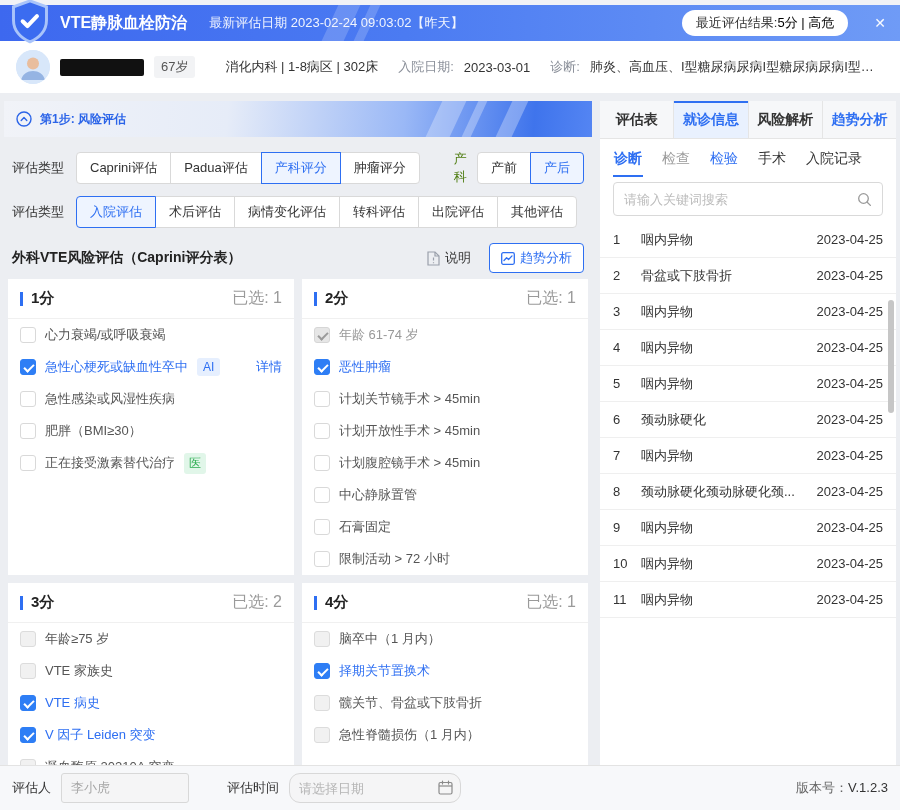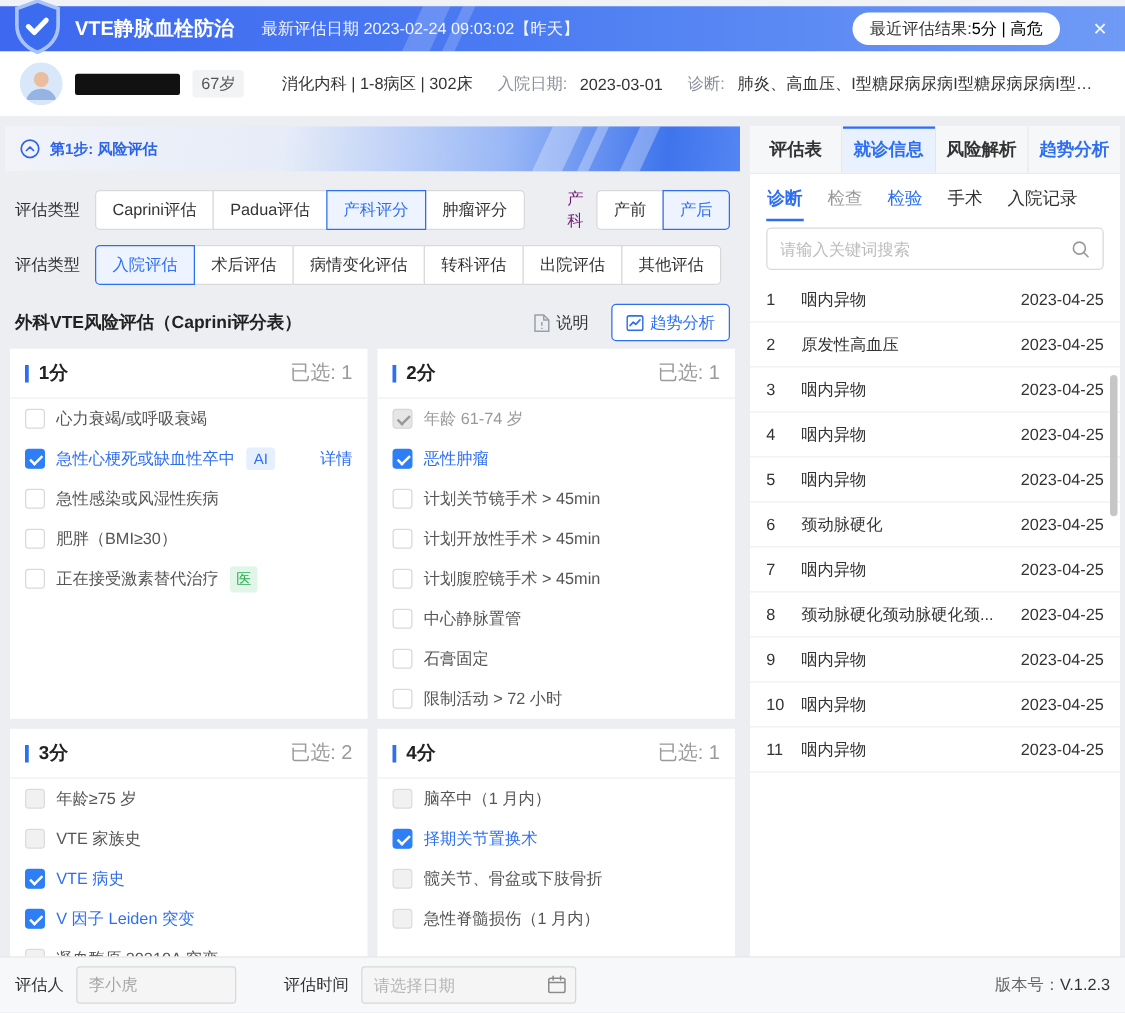--- a/index.html
+++ b/index.html
@@ -42,21 +42,21 @@
   .step-title { color:#2b64e8; font-size:12px; font-weight:bold; }
 
   
   .filter-row { display:flex; align-items:center; margin:13px 8px 0 8px; }
   .filter-label { color:#333; margin-right:12px; font-size:13px; flex:none; }
   .seg-group { display:flex; }
   .seg { height:32px; display:flex; align-items:center; padding:12px 13px; background:#fff; border:1px solid #d9d9d9; margin-left:-1px; color:#333; font-size:13px; cursor:pointer; position:relative; white-space:nowrap; }
   .seg:first-child { border-radius:4px 0 0 4px; margin-left:0; }
   .seg:last-child { border-radius:0 4px 4px 0; }
   .seg.sel { color:#2e6ff2; border-color:#2e6ff2; background:#eef4ff; z-index:1; }
-  .ob-label { margin-left:34px; margin-right:0; color:#701a75; }
+  .ob-label { margin-left:34px; margin-right:0; color:#4d7c0f; }
 
   
   .table-title-row { display:flex; align-items:center; margin:15px 8px 0 8px; height:30px; }
   .table-title { font-weight:bold; font-size:14px; color:#222; }
   .desc-btn { margin-left:auto; display:flex; align-items:center; gap:5px; color:#333; cursor:pointer; margin-right:18px; }
   .trend-btn { display:flex; align-items:center; gap:5px; color:#2e6ff2; border:1px solid #2e6ff2; border-radius:4px; height:30px; padding:0 11px; background:#fff; cursor:pointer; font-size:13px; }
 
   
   .sections { display:grid; grid-template-columns:1fr 1fr; gap:8px; margin:6px 0 0 4px; width:580px; }
   .section { background:#fff; }
@@ -98,21 +98,21 @@
   .lname { flex:1; color:#333; overflow:hidden; text-overflow:ellipsis; white-space:nowrap; margin-right:8px; }
   .ldate { color:#333; flex:none; }
   .scroll-thumb { position:absolute; right:2px; top:199px; width:6px; height:113px; background:#c6c6c6; border-radius:3px; }
 
   
   .bottombar { height:45px; background:#f7f8fa; border-top:1px solid #e3e3e3; display:flex; align-items:center; padding:0 12px; gap:10px; }
   .bb-label { color:#333; font-size:13px; flex:none; }
   .inp { height:30px; border:1px solid #d8d8d8; border-radius:3px; background:#f5f5f6; font-size:13px; padding:0 9px; font-family:inherit; outline:none; }
   .inp.assessor { width:128px; color:#a6a6a6; }
   .date-wrap { position:relative; width:172px; }
-  .date-wrap .inp { width:100%; color:#737373; padding-right:30px; }
+  .date-wrap .inp { width:100%; color:#737373; padding-right:30px;border-radius:11px; }
   .date-wrap .inp::placeholder { color:#b5b5b5; }
   .cal-icon { position:absolute; right:8px; top:7px; }
   .bb-time { margin-left:28px; }
   .version { margin-left:auto; font-size:13px; }
   .version .vl { color:#666; }
   .version .vv { color:#333; }
 </style>
 </head>
 <body>
 
@@ -357,21 +357,21 @@
       </svg>
     </div>
     <div class="list">
       <div class="lrow">
           <span class="lno">1</span>
           <span class="lname">咽内异物</span>
           <span class="ldate">2023-04-25</span>
         </div>
       <div class="lrow">
           <span class="lno">2</span>
-          <span class="lname">原发性高血压</span>
+          <span class="lname">骨盆或下肢骨折</span>
           <span class="ldate">2023-04-25</span>
         </div>
       <div class="lrow">
           <span class="lno">3</span>
           <span class="lname">咽内异物</span>
           <span class="ldate">2023-04-25</span>
         </div>
       <div class="lrow">
           <span class="lno">4</span>
           <span class="lname">咽内异物</span>

